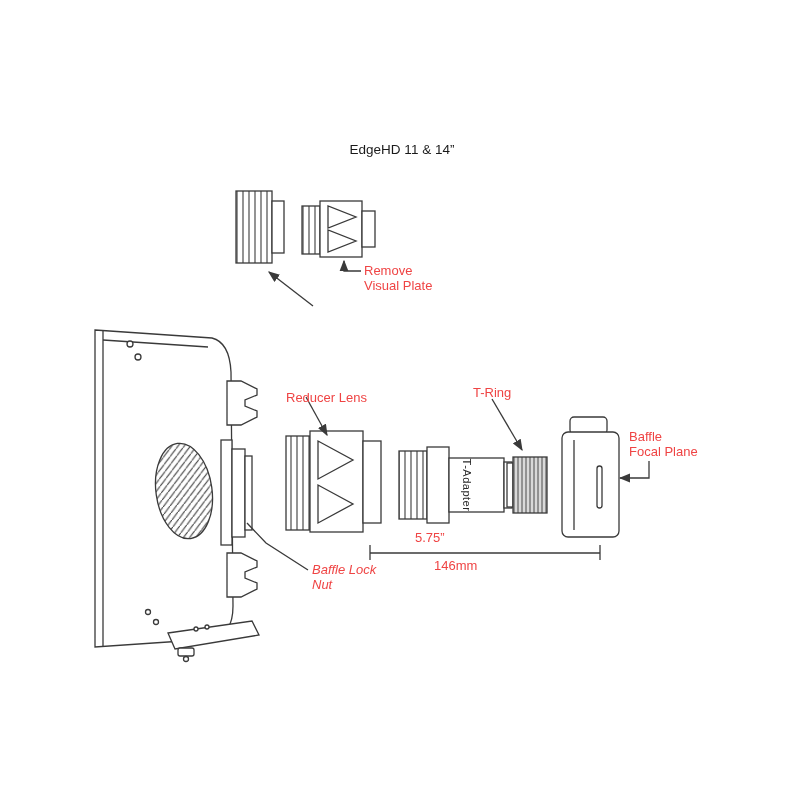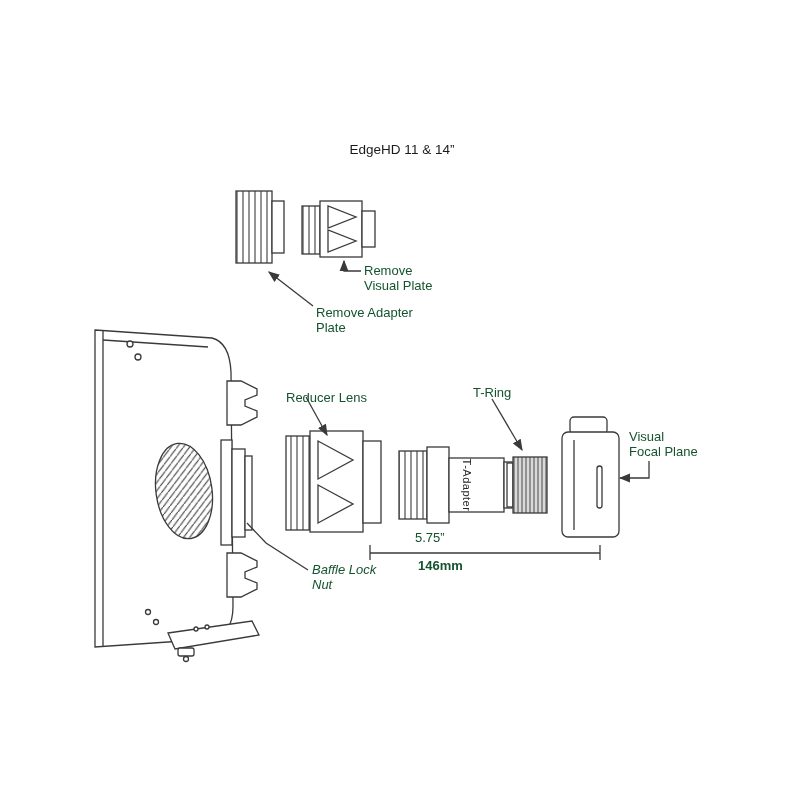--- a/index.html
+++ b/index.html
@@ -9,21 +9,21 @@
     background:#ffffff;
     font-family:"Liberation Sans", sans-serif;
     color:#1a1a1a;
     overflow:hidden;
   }
   .stage svg{position:absolute;left:0;top:0;}
   .lbl{
     position:absolute;
     font-size:13px;
     line-height:15px;
-    color:#14532d;
+    color:#ef4444;
     white-space:nowrap;
   }
   .lbl.center{text-align:left;white-space:normal;}
   .title{
     position:absolute;
     left:282px;top:118px;width:240px;
     text-align:center;
     font-size:13.5px;line-height:16px;margin-top:24px;
   }
   .vtext{
@@ -146,38 +146,34 @@
 
   <div class="title">
     <div>EdgeHD 11 &amp; 14”</div>
   </div>
 
   <div class="lbl" style="left:364px;top:263px;">
     <div>Remove</div>
     <div>Visual Plate</div>
   </div>
 
-  <div class="lbl" style="left:316px;top:305px;">
-    <div>Remove Adapter</div>
-    <div>Plate</div>
-  </div>
 
   <div class="lbl" style="left:286px;top:382px;margin-top:8px;">Reducer Lens</div>
 
   <div class="lbl" style="left:473px;top:385px;">T-Ring</div>
 
   <div class="lbl" style="left:629px;top:429px;">
-    <div>Visual</div>
+    <div>Baffle</div>
     <div>Focal Plane</div>
   </div>
 
   <div class="lbl" style="left:312px;top:562px;font-style:italic;">
     <div>Baffle Lock</div>
     <div>Nut</div>
   </div>
 
   <div class="lbl center" style="left:415px;top:530px;width:110px;">5.75”</div>
 
-  <div class="lbl center" style="left:418px;top:558px;width:110px;font-weight:bold;">146mm</div>
+  <div class="lbl center" style="left:434px;top:558px;width:110px;">146mm</div>
 
   <div class="vtext">T-Adapter</div>
 
 </div>
 
 </body></html>

